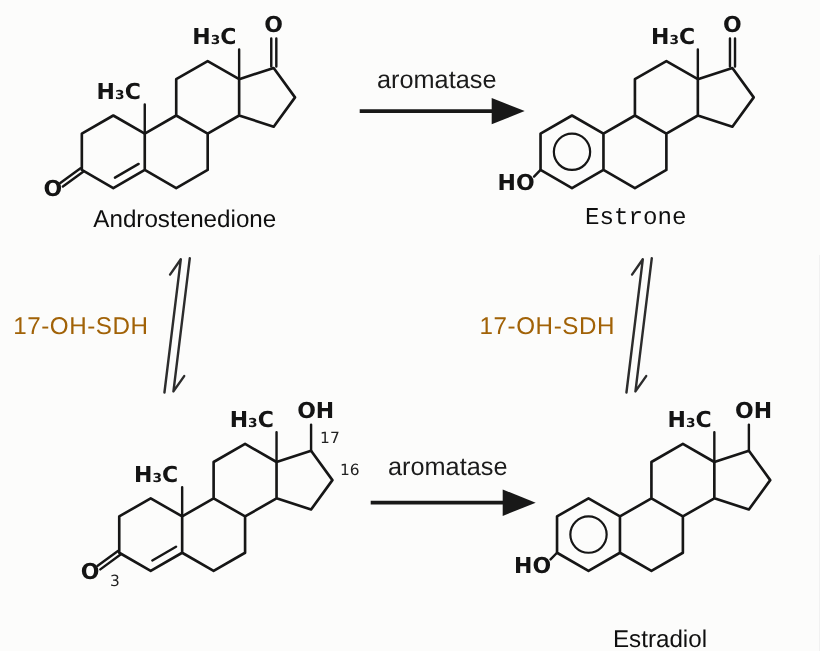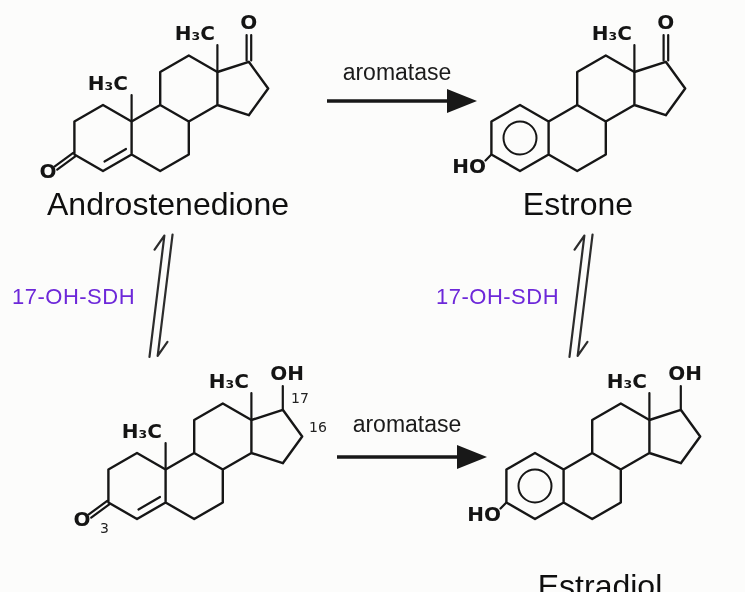--- a/index.html
+++ b/index.html
@@ -7,25 +7,25 @@
     position:relative;width:745px;height:592px;background:#fcfcfb;
     overflow:hidden;font-family:"Liberation Sans",sans-serif;
   }
   svg{position:absolute;overflow:visible;}
   .skel{fill:none;stroke:#161616;stroke-width:2.4;stroke-linejoin:round;}
   .bond{fill:none;stroke:#161616;stroke-width:2.2;stroke-linecap:round;}
   .arom{fill:none;stroke:#161616;stroke-width:2;}
   .atom{font-family:"DejaVu Sans",sans-serif;font-size:20px;font-weight:bold;fill:#141414;}
   .locant{font-family:"DejaVu Sans",sans-serif;font-size:14px;font-weight:normal;fill:#222;}
   .mol-name{
-    position:absolute;text-align:center;font-size:32px;color:#0f0f0f;
+    position:absolute;text-align:center;font-size:22px;color:#0f0f0f;
     font-family:"Liberation Sans",sans-serif;
   }
   .enzyme-label{
-    position:absolute;font-size:22px;color:#6d28d9;letter-spacing:.5px;
+    position:absolute;font-size:22px;color:#a16207;letter-spacing:.5px;
     font-family:"Liberation Sans",sans-serif;
   }
   .arrow-line{stroke:#181818;stroke-width:3.4;fill:none;}
   .arrow-head{fill:#181818;stroke:none;}
   .arrow-label{font-family:"Liberation Sans",sans-serif;font-size:23px;fill:#1b1b1b;}
   .eq{stroke:#2c2c2c;stroke-width:2.2;fill:none;stroke-linecap:round;}
 </style>
 </head>
 <body>
 
@@ -53,21 +53,21 @@
          M132.2,117 L132.2,84 L160.8,67.5 L189.4,84 L189.4,117 L160.8,133.5
          M189.4,84 L220.8,73.8 L240.2,100.5 L220.8,127.2 L189.4,117 Z"></path>
     <circle class="arom" cx="75" cy="150" r="16.5"></circle>
     <path class="bond" d="M189.4,84 L189.4,57
          M46.4,166.5 L40.5,172.5
          M218.6,72.5 L218.6,47 M223.2,72.5 L223.2,47"></path>
     <text class="atom" x="187" y="52" text-anchor="end">H₃C</text>
     <text class="atom" x="220.8" y="41" text-anchor="middle">O</text>
     <text class="atom" x="41" y="185" text-anchor="end">HO</text>
   </svg>
-  <div class="mol-name" style="left:438px;top:186px;width:280px;">Estrone</div>
+  <div class="mol-name" style="left:438px;top:186px;width:280px;font-family:Liberation Mono, monospace;">Estrone</div>
 
   <svg style="left:62px;top:336px;" width="265" height="210" viewBox="0 0 265 210">
     <path class="skel" d="M75,117 L103.6,133.5 L103.6,166.5 L75,183 L46.4,166.5 L46.4,133.5 Z
          M103.6,133.5 L132.2,117 L160.8,133.5 L160.8,166.5 L132.2,183 L103.6,166.5
          M132.2,117 L132.2,84 L160.8,67.5 L189.4,84 L189.4,117 L160.8,133.5
          M189.4,84 L220.8,73.8 L240.2,100.5 L220.8,127.2 L189.4,117 Z"></path>
     <path class="bond" d="M103.6,133.5 L103.6,107 M189.4,84 L189.4,57
          M76.5,173.5 L98,161
          M45.2,164.9 L26.8,178.4 M47.6,168.1 L29.2,181.6
          M220.8,73.8 L220.8,50"></path>

